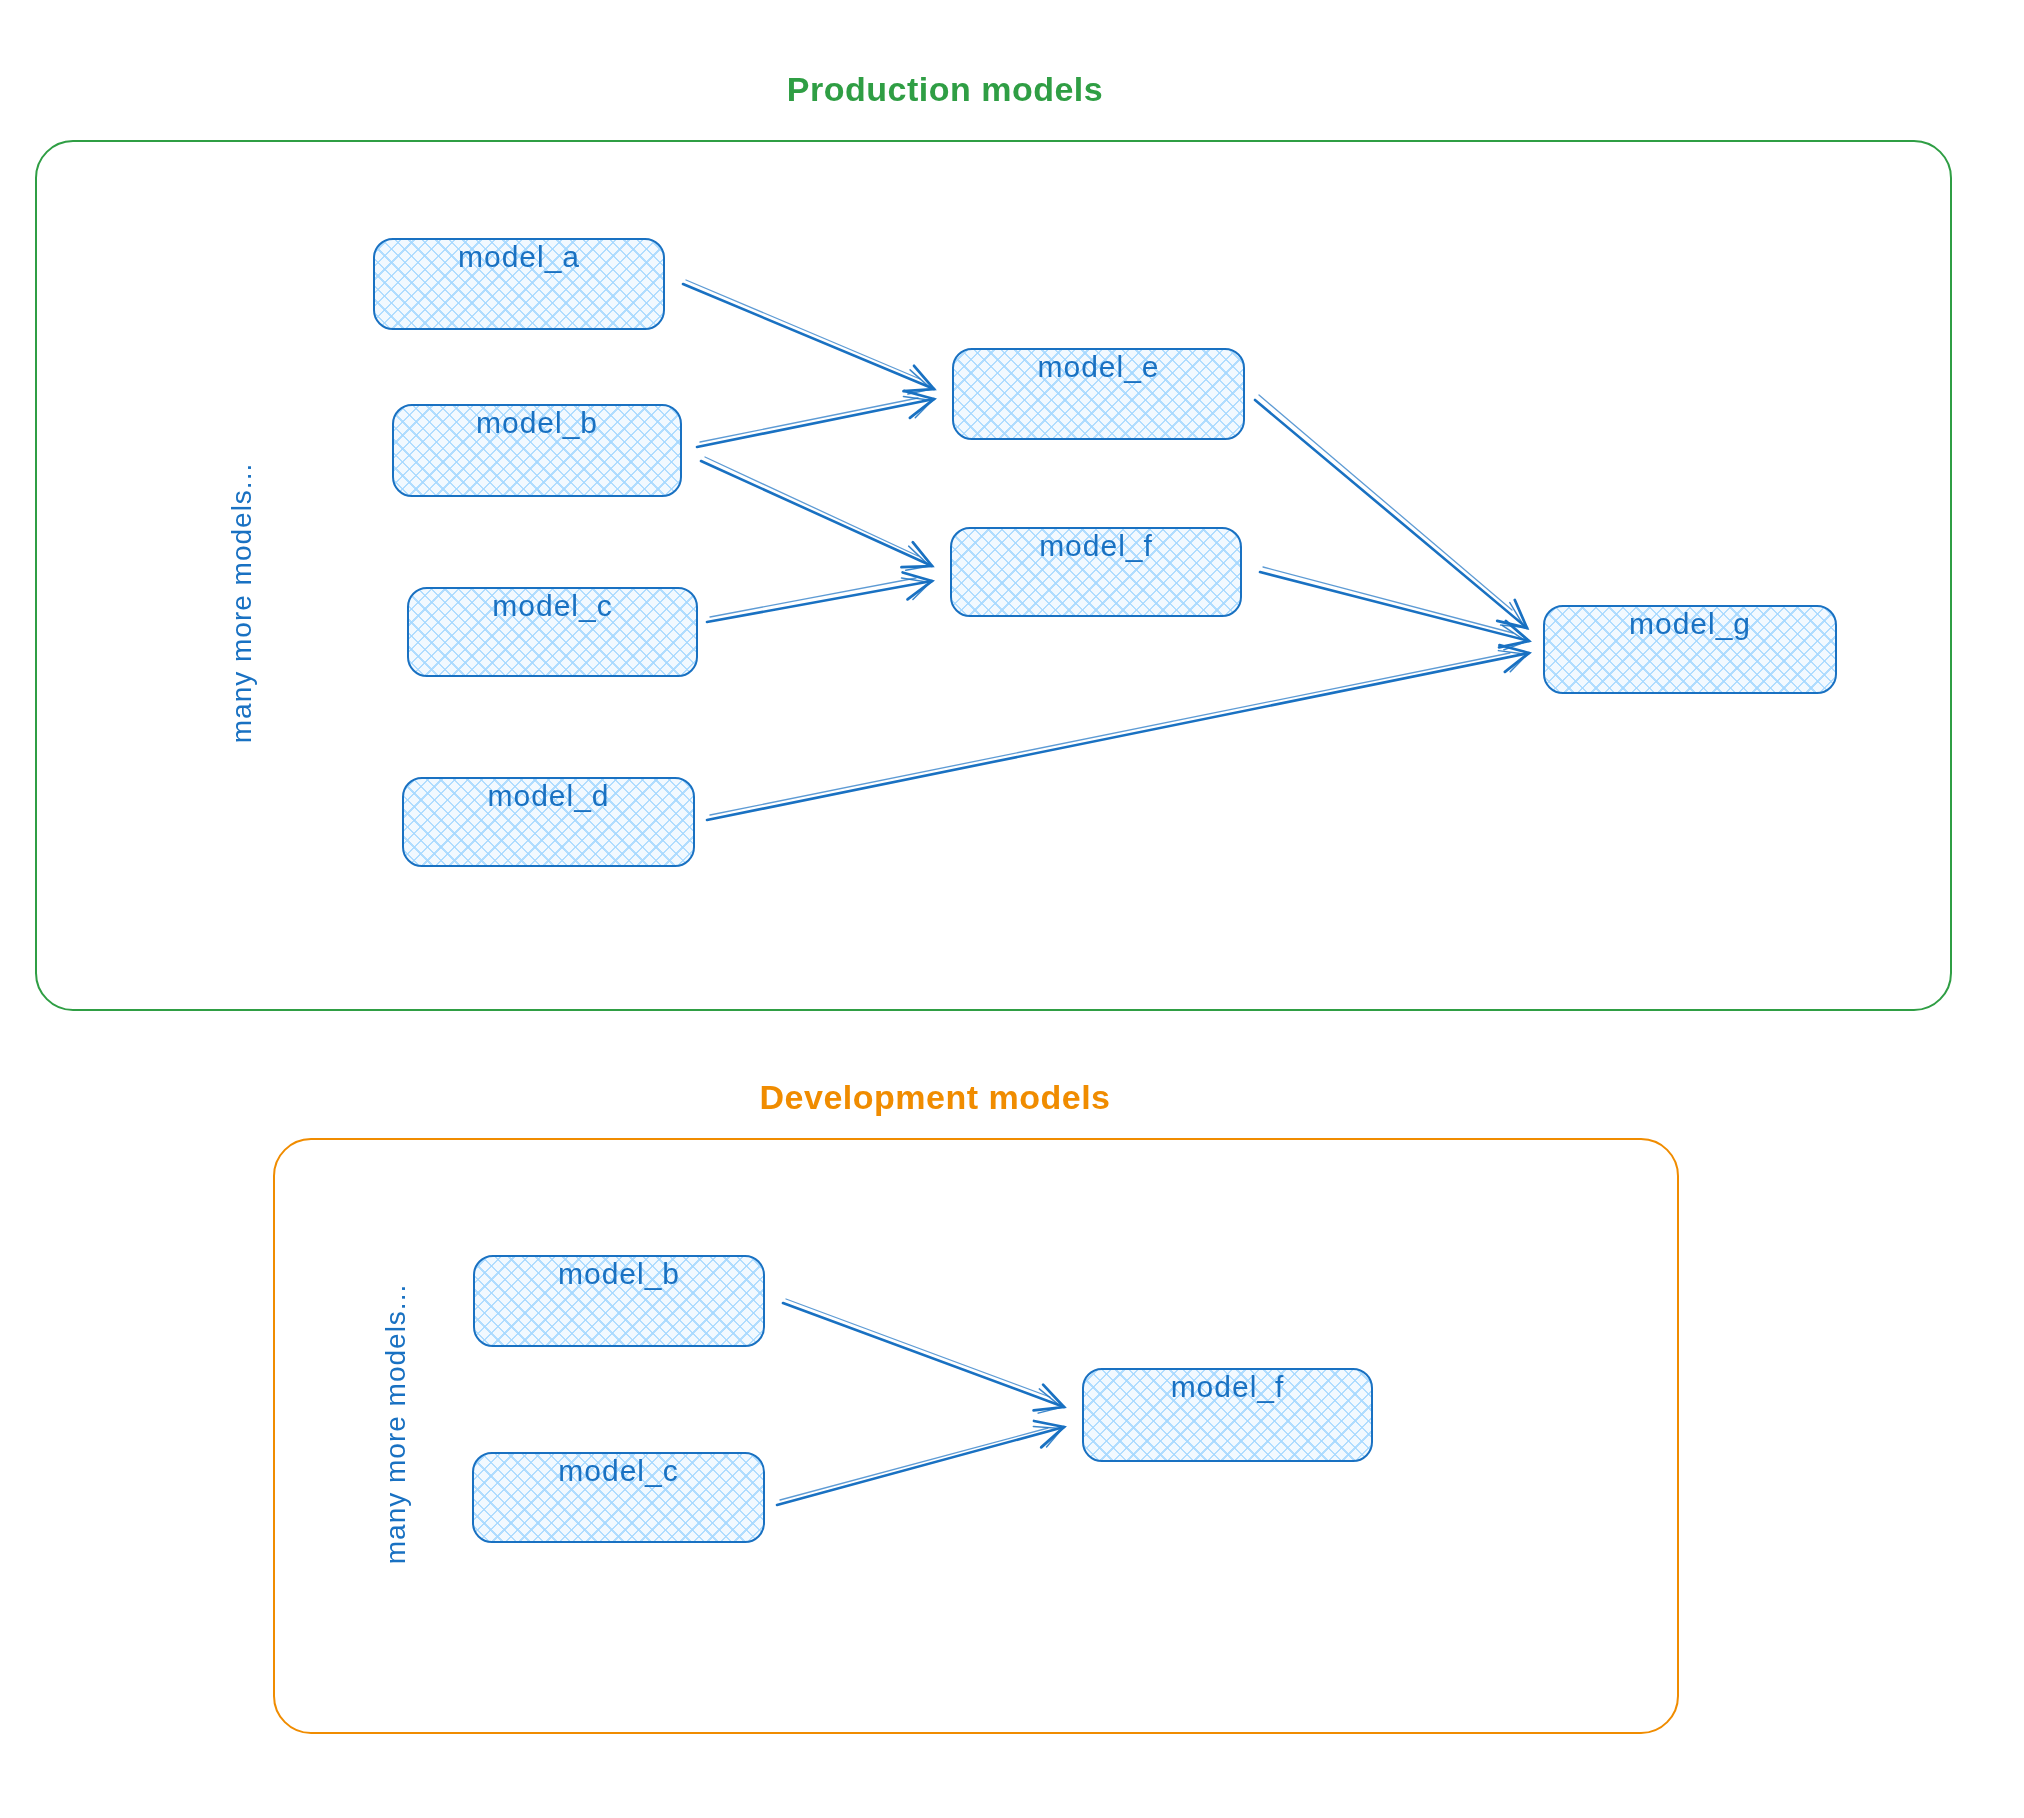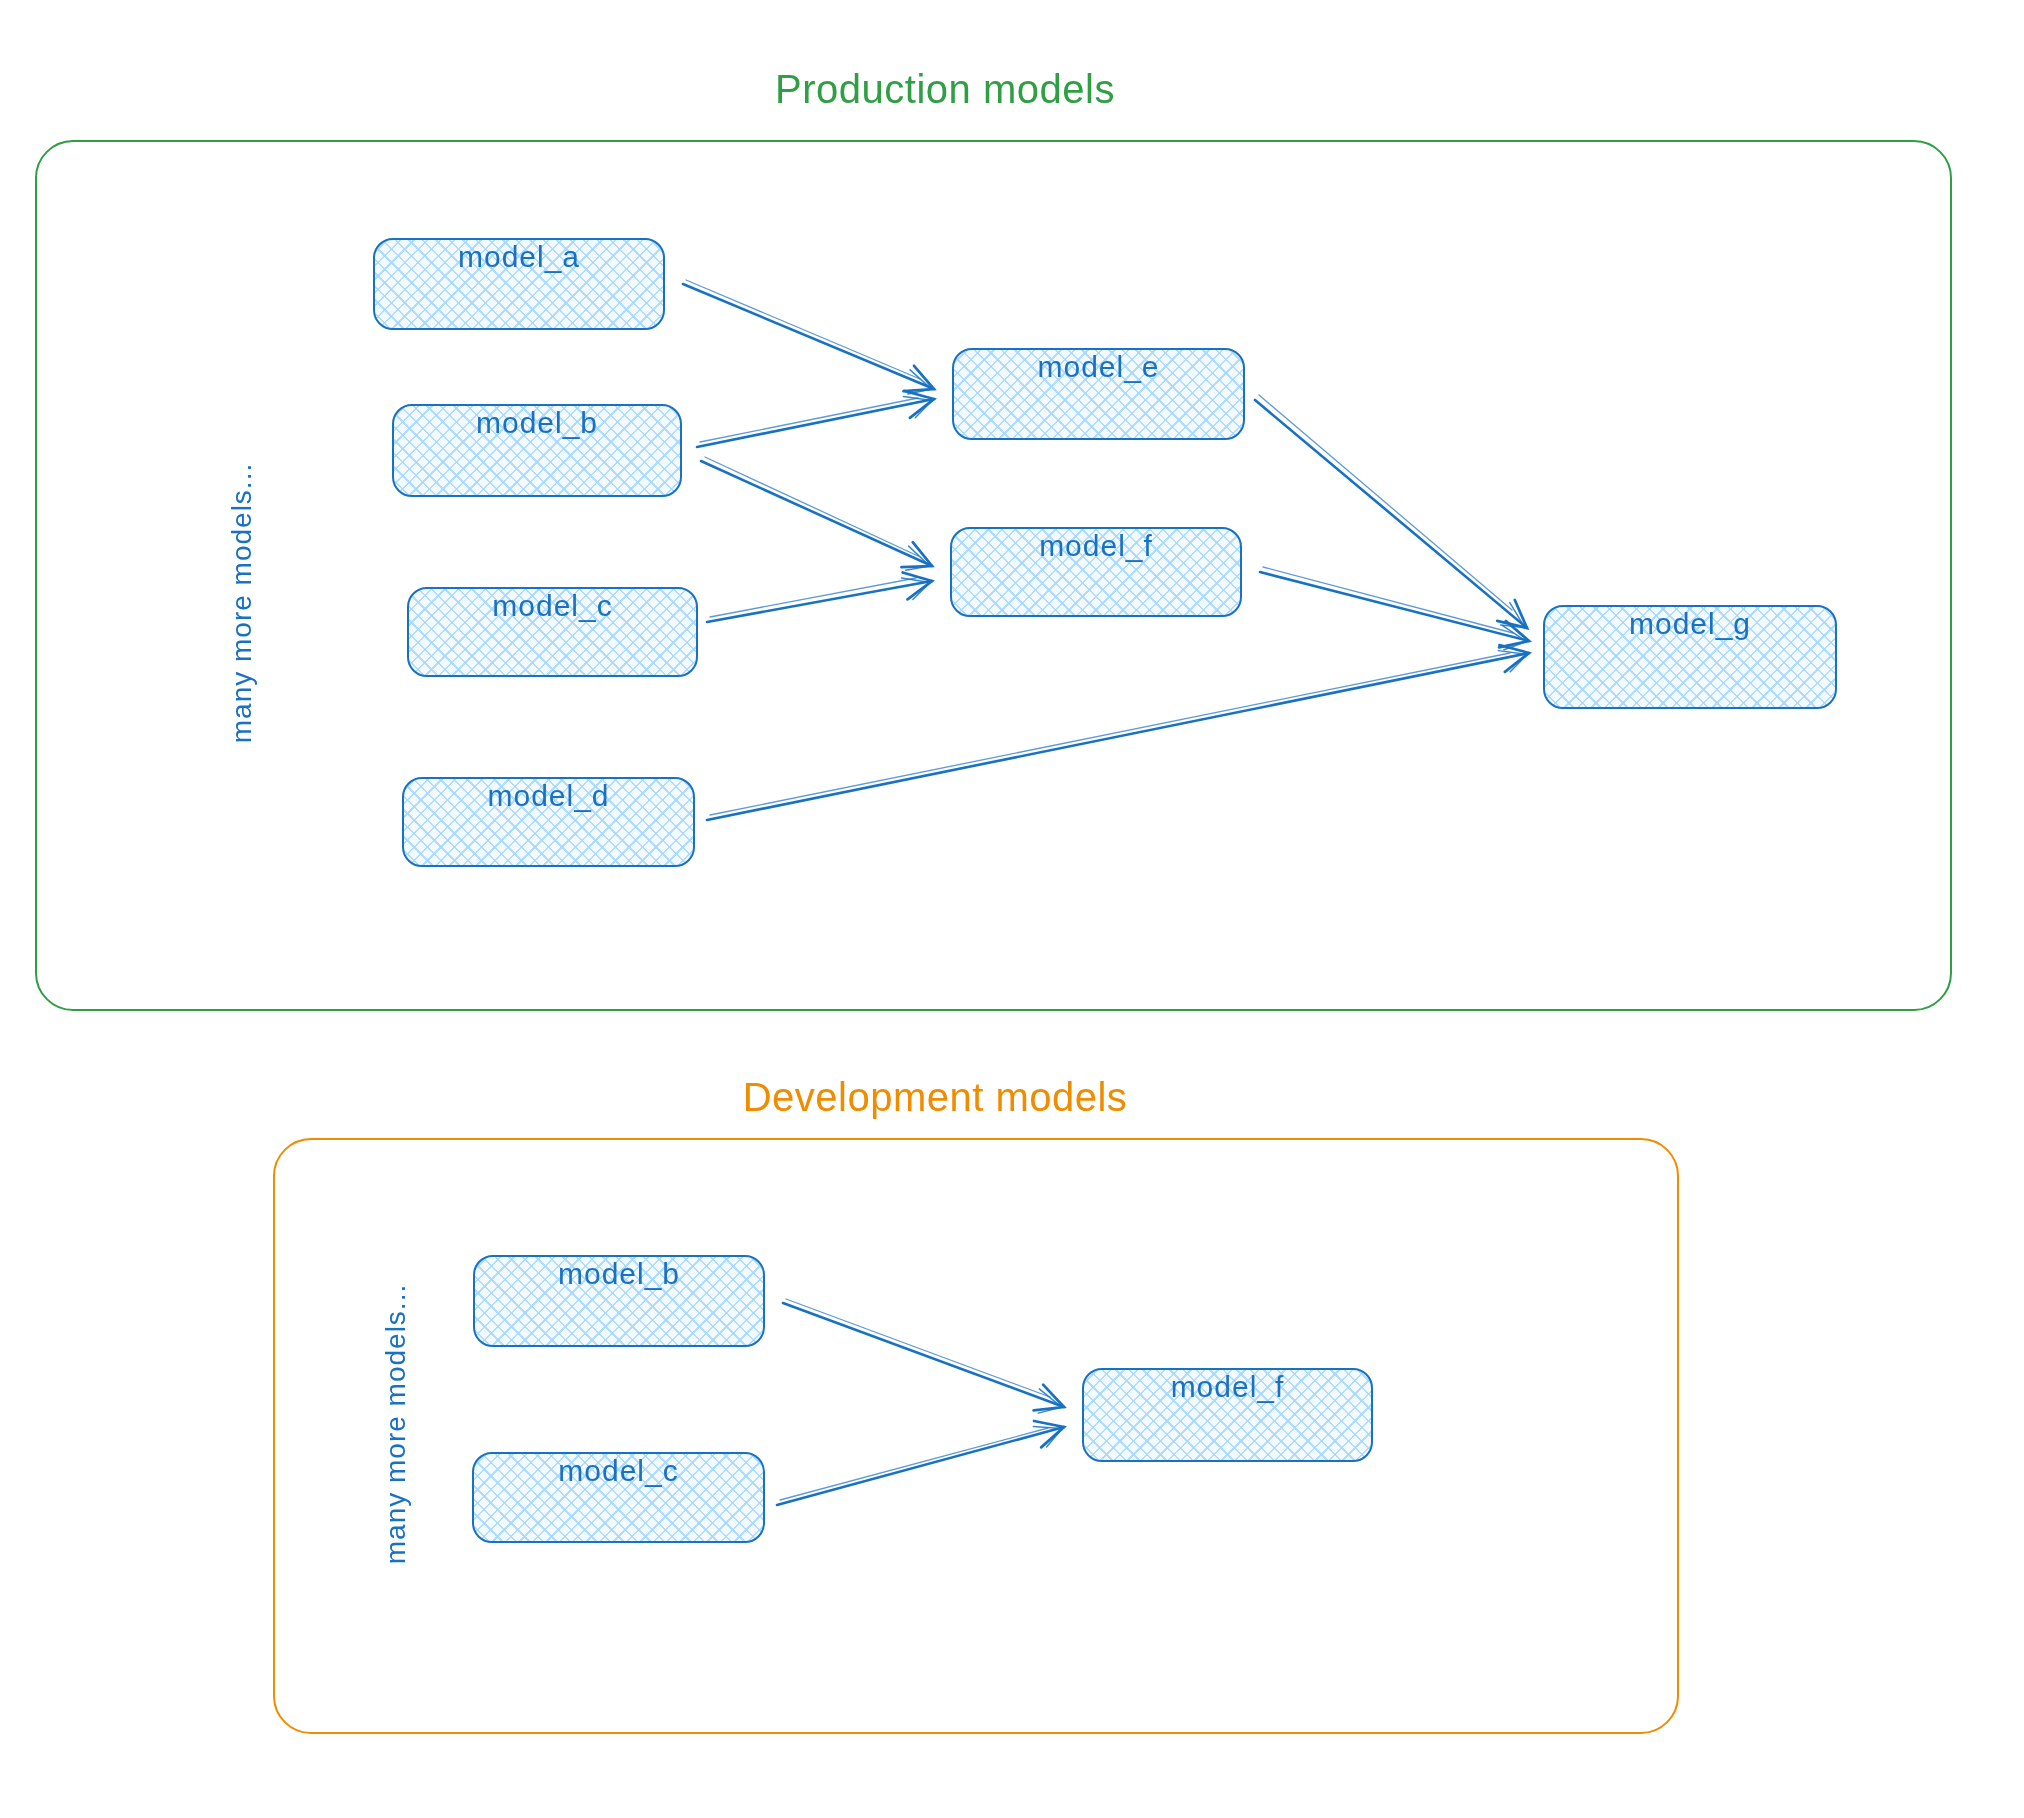--- a/index.html
+++ b/index.html
@@ -14,21 +14,21 @@
 
   .edges{position:absolute;left:0;top:0;width:2024px;height:1818px;pointer-events:none;}
   .edges line{stroke:var(--blue);stroke-width:2.6;stroke-linecap:round;fill:none;}
   .edges line.echo{stroke-width:1.3;opacity:.7;}
 
   .frame{position:absolute;border-radius:38px;background:transparent;}
   .frame.prod{left:35px;top:140px;width:1913px;height:867px;border:2px solid var(--green);}
   .frame.dev{left:273px;top:1138px;width:1402px;height:592px;border:2px solid var(--orange);}
 
   .group-title{position:absolute;transform:translate(-50%,-50%);white-space:nowrap;
-    font-size:40px;letter-spacing:.5px;font-weight:400;}
+    font-size:34px;letter-spacing:.5px;font-weight:700;}
   .group-title.prod{left:945px;top:89px;color:var(--green);}
   .group-title.dev{left:935px;top:1097px;color:var(--orange);text-align:right;}
 
   .side-label{position:absolute;transform:translate(-50%,-50%) rotate(-90deg);white-space:nowrap;
     color:var(--blue);font-size:28px;letter-spacing:1px;}
   .side-label.prod{left:242px;top:603px;}
   .side-label.dev{left:396px;top:1424px;}
 
   .node{position:absolute;box-sizing:border-box;border:2.4px solid var(--blue);border-radius:20px;
     display:flex;align-items:flex-start;justify-content:center;
@@ -111,21 +111,21 @@
   </div>
   <div class="node" style="left:402px;top:777px;width:293px;height:90px">
     <span class="node-label">model_d</span>
   </div>
   <div class="node" style="left:952px;top:348px;width:293px;height:92px">
     <span class="node-label">model_e</span>
   </div>
   <div class="node" style="left:950px;top:527px;width:292px;height:90px">
     <span class="node-label">model_f</span>
   </div>
-  <div class="node" style="left:1543px;top:605px;width:294px;height:104px">
+  <div class="node" style="left:1543px;top:605px;width:294px;height:89px">
     <span class="node-label">model_g</span>
   </div>
 
   <div class="node" style="left:473px;top:1255px;width:292px;height:92px">
     <span class="node-label">model_b</span>
   </div>
   <div class="node" style="left:472px;top:1452px;width:293px;height:91px">
     <span class="node-label">model_c</span>
   </div>
   <div class="node" style="left:1082px;top:1368px;width:291px;height:94px">

